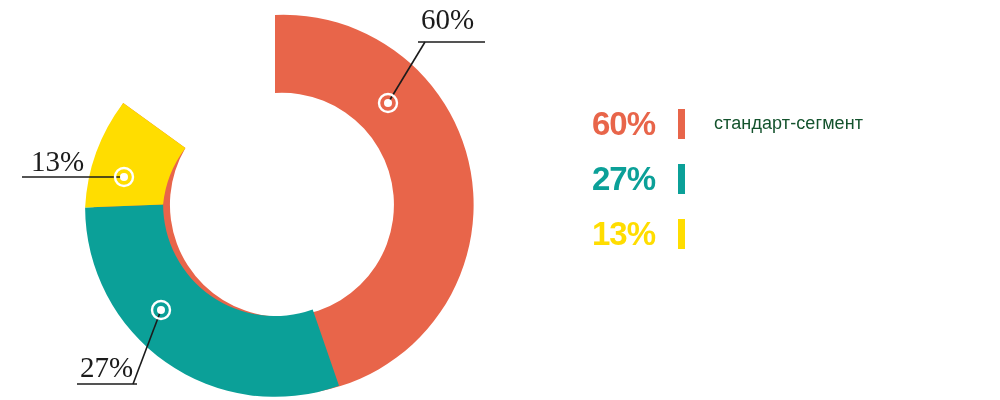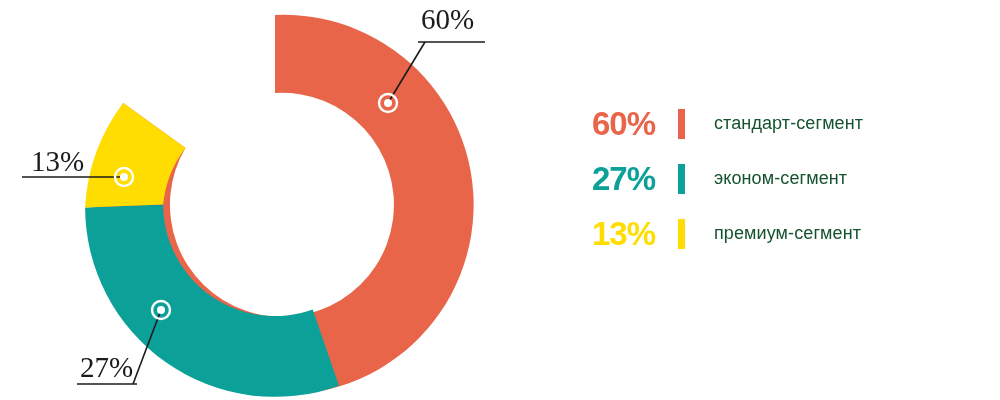--- a/index.html
+++ b/index.html
@@ -132,23 +132,21 @@
 
     <div class="legend-row">
       <span class="legend-pct" style="color:#E8654A;">60%</span>
       <span class="legend-bar" style="background:#E8654A;"></span>
       <span class="legend-label">стандарт-сегмент</span>
     </div>
 
     <div class="legend-row">
       <span class="legend-pct" style="color:#0BA098;">27%</span>
       <span class="legend-bar" style="background:#0BA098;"></span>
-      <span class="legend-label">эконом-сегмент</span>
     </div>
 
     <div class="legend-row">
       <span class="legend-pct" style="color:#FFDD00;">13%</span>
       <span class="legend-bar" style="background:#FFDD00;"></span>
-      <span class="legend-label">премиум-сегмент</span>
     </div>
 
   </div>
 </div>
 
 </body></html>

